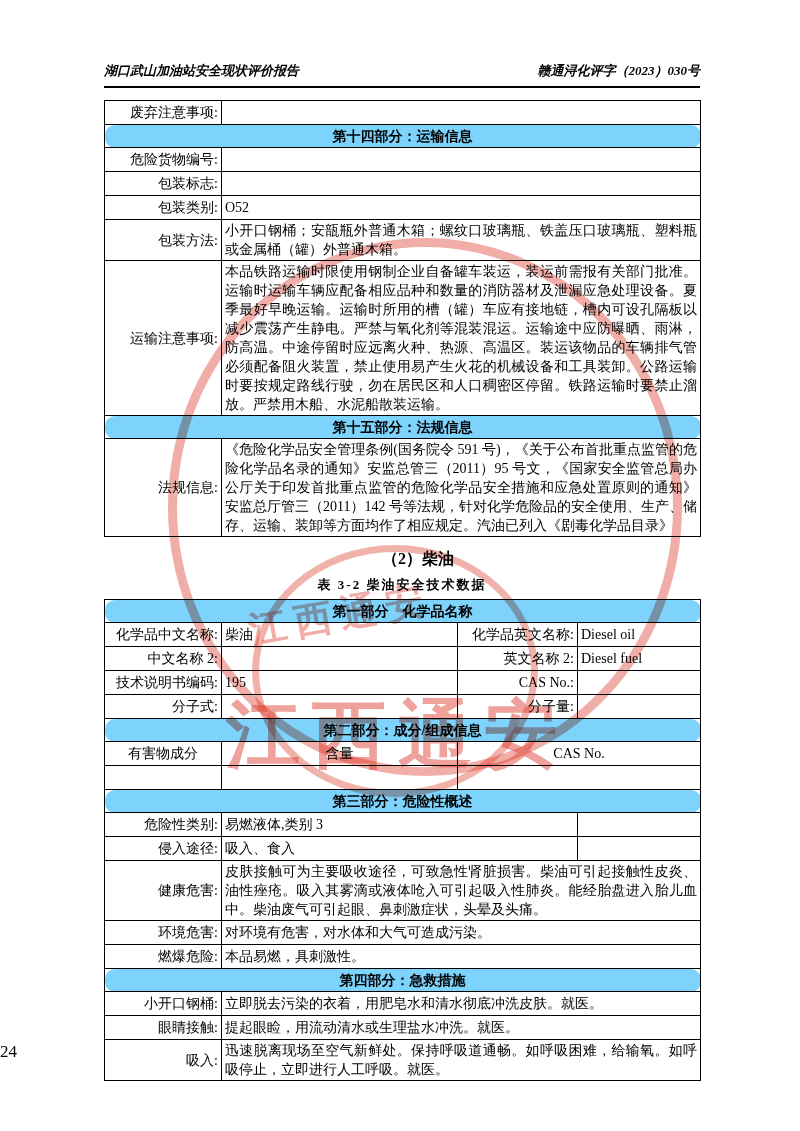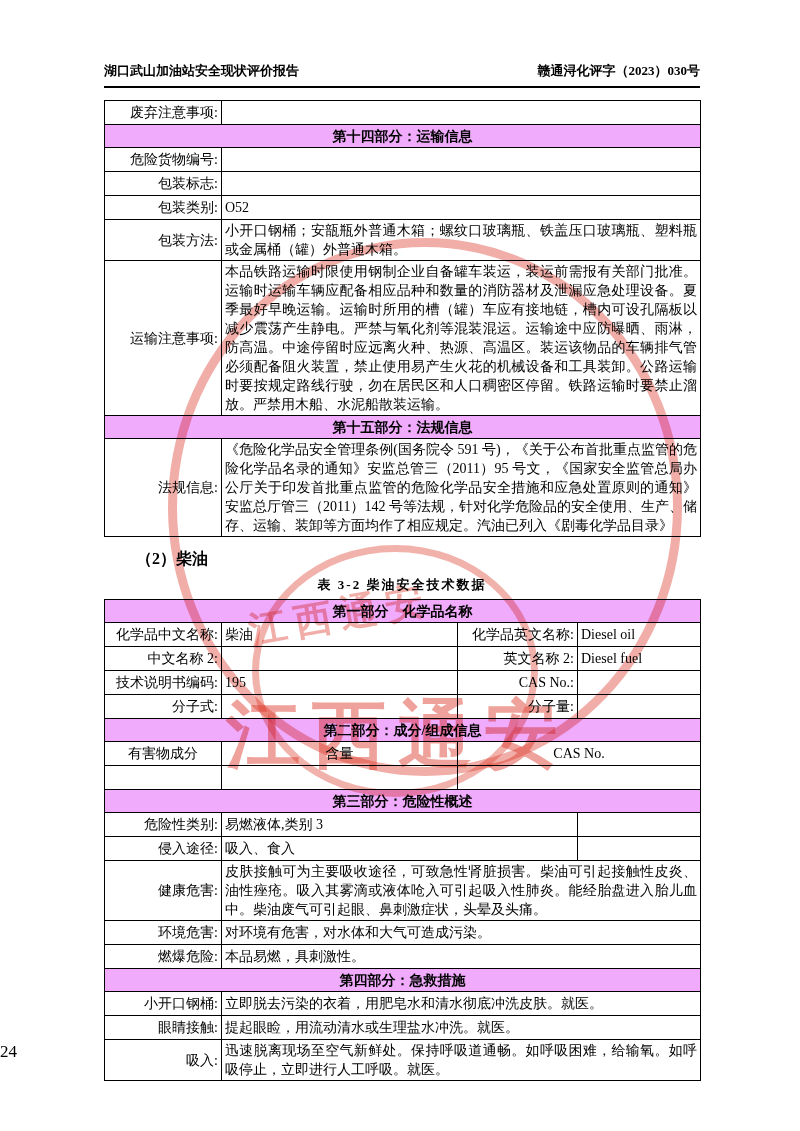--- a/index.html
+++ b/index.html
@@ -3,31 +3,31 @@
 <meta charset="utf-8">
 <style>
   html,body { margin:0; padding:0; background:#ffffff; }
   .page {
     position:relative; width:800px; height:1131px; background:#ffffff;
     font-family:"Liberation Serif","DejaVu Serif",serif; color:#000; overflow:hidden;
   }
   .doc-header {
     position:absolute; left:104px; top:62px; width:596px;
     display:flex; justify-content:space-between; align-items:flex-end;
-    font-size:13px; font-weight:bold; padding-bottom:6px; border-bottom:2px solid #000;
+    font-size:13px; font-weight:bold; padding-bottom:6px; border-bottom:2px solid #000;font-style:italic;
   }
   .flow { position:absolute; left:104px; top:100px; width:596px; }
   table { border-collapse:collapse; width:596px; table-layout:fixed; }
   td { border:1px solid #000; font-size:14px; line-height:19px; padding:1px 3px; vertical-align:middle; word-break:break-all; }
   .lbl { text-align:right; height:21px; }
   .val { text-align:left; height:21px; }
   .long { text-align:justify; }
-  tr.sec td { background:#f0abfc; text-align:center; font-weight:bold; height:20px; }
+  tr.sec td { background:#7dd3fc; text-align:center; font-weight:bold; height:20px;border-radius:10px; }
   .c { text-align:center; height:21px; }
-  .sub-heading { margin:12px 0 6px 32px; font-size:16px; font-weight:bold; }
+  .sub-heading { margin:12px 0 6px 32px; font-size:16px; font-weight:bold;text-align:center; }
   .table-title { text-align:center; font-size:13px; font-weight:bold; margin:2px 0 5px 0; letter-spacing:2px; }
   .footer-page { position:absolute; left:0; top:1042px; width:656px; text-align:left; font-size:17px; }
   
   .watermark { position:absolute; left:0; top:0; width:800px; height:1131px; pointer-events:none; mix-blend-mode:multiply; z-index:5; }
   .wm-circle-big { position:absolute; left:168px; top:238px; width:496px; height:520px; border:9px solid rgba(221,53,38,.40); border-radius:50%; }
   .wm-circle-small { position:absolute; left:252px; top:545px; width:272px; height:238px; border:7px solid rgba(221,53,38,.38); border-radius:50%; }
   .wm-text-arc { position:absolute; left:248px; top:590px; font-size:38px; font-weight:bold; color:rgba(221,53,38,.40); letter-spacing:8px; transform:rotate(-10deg); white-space:nowrap; }
   .wm-text-big { position:absolute; left:158px; top:686px; width:480px; text-align:center; font-size:74px; font-weight:bold; color:rgba(221,53,38,.46); letter-spacing:12px; white-space:nowrap; }
 </style>
 </head>

